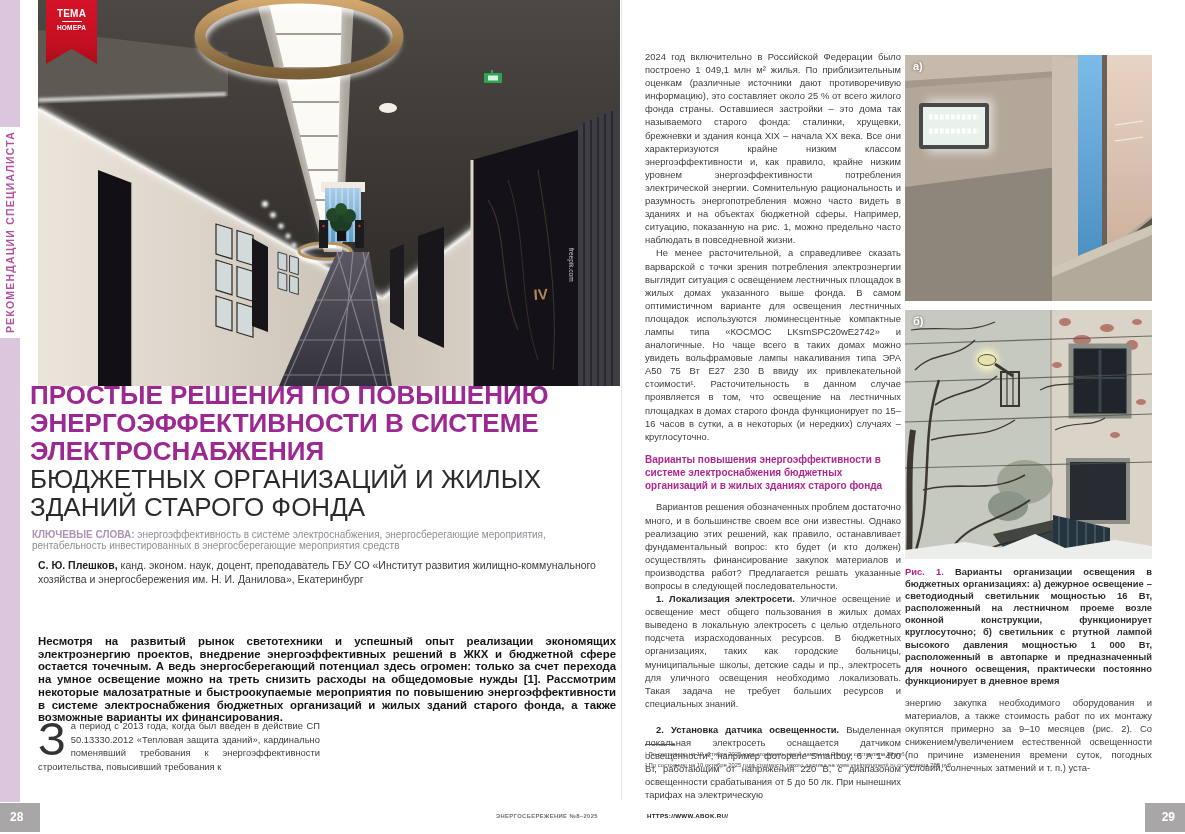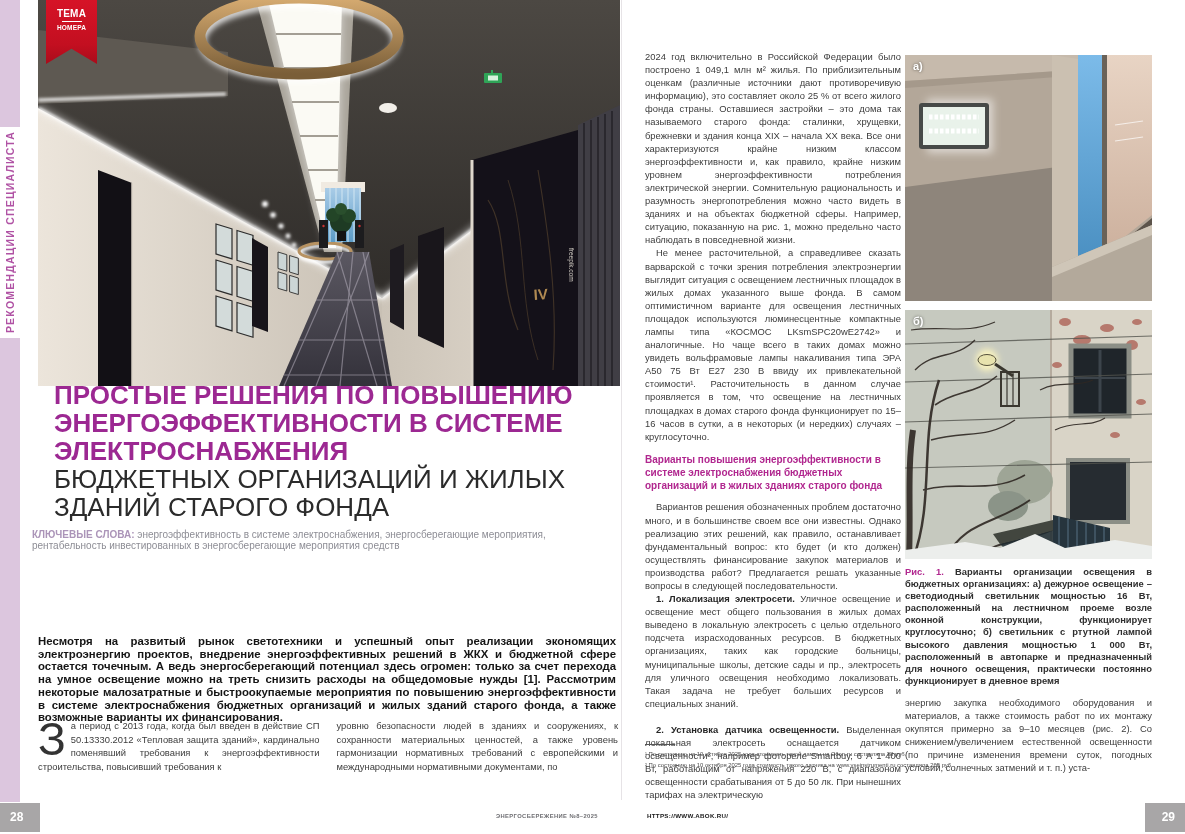--- a/index.html
+++ b/index.html
@@ -23,21 +23,21 @@
   .hero svg{display:block;width:582px;height:386px;}
   .ribbon{position:absolute;left:46px;top:0;width:51px;height:64px;
     background:linear-gradient(180deg,#d61327 0%,#c30f20 70%,#a90c1b 100%);
     clip-path:polygon(0 0,100% 0,100% 100%,50% 76%,0 100%);
     text-align:center;color:#fff;z-index:5;}
   .ribbon .r1{font-size:10px;font-weight:bold;margin-top:8px;letter-spacing:.2px;}
   .ribbon .rule{width:20px;height:1px;background:#fff;margin:2px auto;}
   .ribbon .r2{font-size:6.5px;font-weight:bold;letter-spacing:.2px;}
 
   
-  .title{position:absolute;left:54px;top:381px;width:566px;font-size:26px;line-height:28px;}
+  .title{position:absolute;left:30px;top:381px;width:566px;font-size:26px;line-height:28px;}
   .title .tm{display:block;color:#9c2892;font-weight:bold;}
   .title .tb{display:block;color:#2b2b2b;font-weight:400;}
   .keywords{position:absolute;left:32px;top:529px;width:566px;font-size:10px;line-height:11px;color:#8d8d95;}
   .keywords .kw-label{color:#ab94b8;font-weight:bold;}
   .author{position:absolute;left:38px;top:559px;width:566px;font-size:10.5px;line-height:13.5px;color:#3a3a3a;}
   .author b{color:#222;}
   .intro{position:absolute;left:38px;top:635px;width:578px;font-size:11.4px;line-height:12.7px;
     font-weight:bold;color:#151515;text-align:justify;}
   .dc-wrap{position:absolute;left:38px;top:719px;width:580px;display:flex;gap:17px;}
   .dc-col{width:282px;font-size:9.4px;line-height:13.6px;color:#3c3c3c;text-align:justify;}
@@ -262,29 +262,29 @@
 
   <h1 class="title" style="margin:0;">
     <span class="tm">ПРОСТЫЕ РЕШЕНИЯ ПО ПОВЫШЕНИЮ ЭНЕРГОЭФФЕКТИВНОСТИ В СИСТЕМЕ ЭЛЕКТРОСНАБЖЕНИЯ</span>
     <span class="tb">БЮДЖЕТНЫХ ОРГАНИЗАЦИЙ И ЖИЛЫХ ЗДАНИЙ СТАРОГО ФОНДА</span>
   </h1>
 
   <p class="keywords" style="margin:0;">
     <span class="kw-label">КЛЮЧЕВЫЕ СЛОВА:</span><span> энергоэффективность в системе электроснабжения, энергосберегающие мероприятия, рентабельность инвестированных в энергосберегающие мероприятия средств</span>
   </p>
 
+  <p class="author" style="margin:0;">
+    <b>С. Ю. Плешков,</b><span> канд. эконом. наук, доцент, преподаватель ГБУ СО «Институт развития жилищно-коммунального хозяйства и энергосбережения им. Н. И. Данилова», Екатеринбург</span>
+  </p>
 
   <p class="intro" style="margin:0;">Несмотря на развитый рынок светотехники и успешный опыт реализации экономящих электроэнергию проектов, внедрение энергоэффективных решений в ЖКХ и бюджетной сфере остается точечным. А ведь энергосберегающий потенциал здесь огромен: только за счет перехода на умное освещение можно на треть снизить расходы на общедомовые нужды [1]. Рассмотрим некоторые малозатратные и быстроокупаемые мероприятия по повышению энергоэффективности в системе электроснабжения бюджетных организаций и жилых зданий старого фонда, а также возможные варианты их финансирования.</p>
 
   <div class="dc-wrap">
     <div class="dc-col">
       <span class="dropcap">З</span><span>а период с 2013 года, когда был введен в действие СП 50.13330.2012 «Тепловая защита зданий», кардинально поменявший требования к энергоэффективности строительства, повысивший требования к</span>
-    </div>
-    <div class="dc-col">
-      <span>уровню безопасности людей в зданиях и сооружениях, к сохранности материальных ценностей, а также уровень гармонизации нормативных требований с европейскими и международными нормативными документами, по</span>
     </div>
   </div>
 
   <div class="pagebox left">28</div>
   <div class="journal">ЭНЕРГОСБЕРЕЖЕНИЕ №8–2025</div>
 
   <div class="mc">
     <p>2024 год включительно в Российской Федерации было построено 1 049,1 млн м² жилья. По приблизительным оценкам (различные источники дают противоречивую информацию), это составляет около 25 % от всего жилого фонда страны. Оставшиеся застройки – это дома так называемого старого фонда: сталинки, хрущевки, брежневки и здания конца XIX – начала XX века. Все они характеризуются крайне низким классом энергоэффективности и, как правило, крайне низким уровнем энергоэффективности потребления электрической энергии. Сомнительную рациональность и разумность энергопотребления можно часто видеть в зданиях и на объектах бюджетной сферы. Например, ситуацию, показанную на рис. 1, можно предельно часто наблюдать в повседневной жизни.</p>
     <p class="ind">Не менее расточительной, а справедливее сказать варварской с точки зрения потребления электроэнергии выглядит ситуация с освещением лестничных площадок в жилых домах указанного выше фонда. В самом оптимистичном варианте для освещения лестничных площадок используются люминесцентные компактные лампы типа «КОСМОС LKsmSPC20wE2742» и аналогичные. Но чаще всего в таких домах можно увидеть вольфрамовые лампы накаливания типа ЭРА А50 75 Вт Е27 230 В ввиду их привлекательной стоимости¹. Расточительность в данном случае проявляется в том, что освещение на лестничных площадках в домах старого фонда функционирует по 15–16 часов в сутки, а в некоторых (и нередких) случаях – круглосуточно.</p>
     <p class="subhead">Варианты повышения энергоэффективности в системе электроснабжения бюджетных организаций и в жилых зданиях старого фонда</p>

